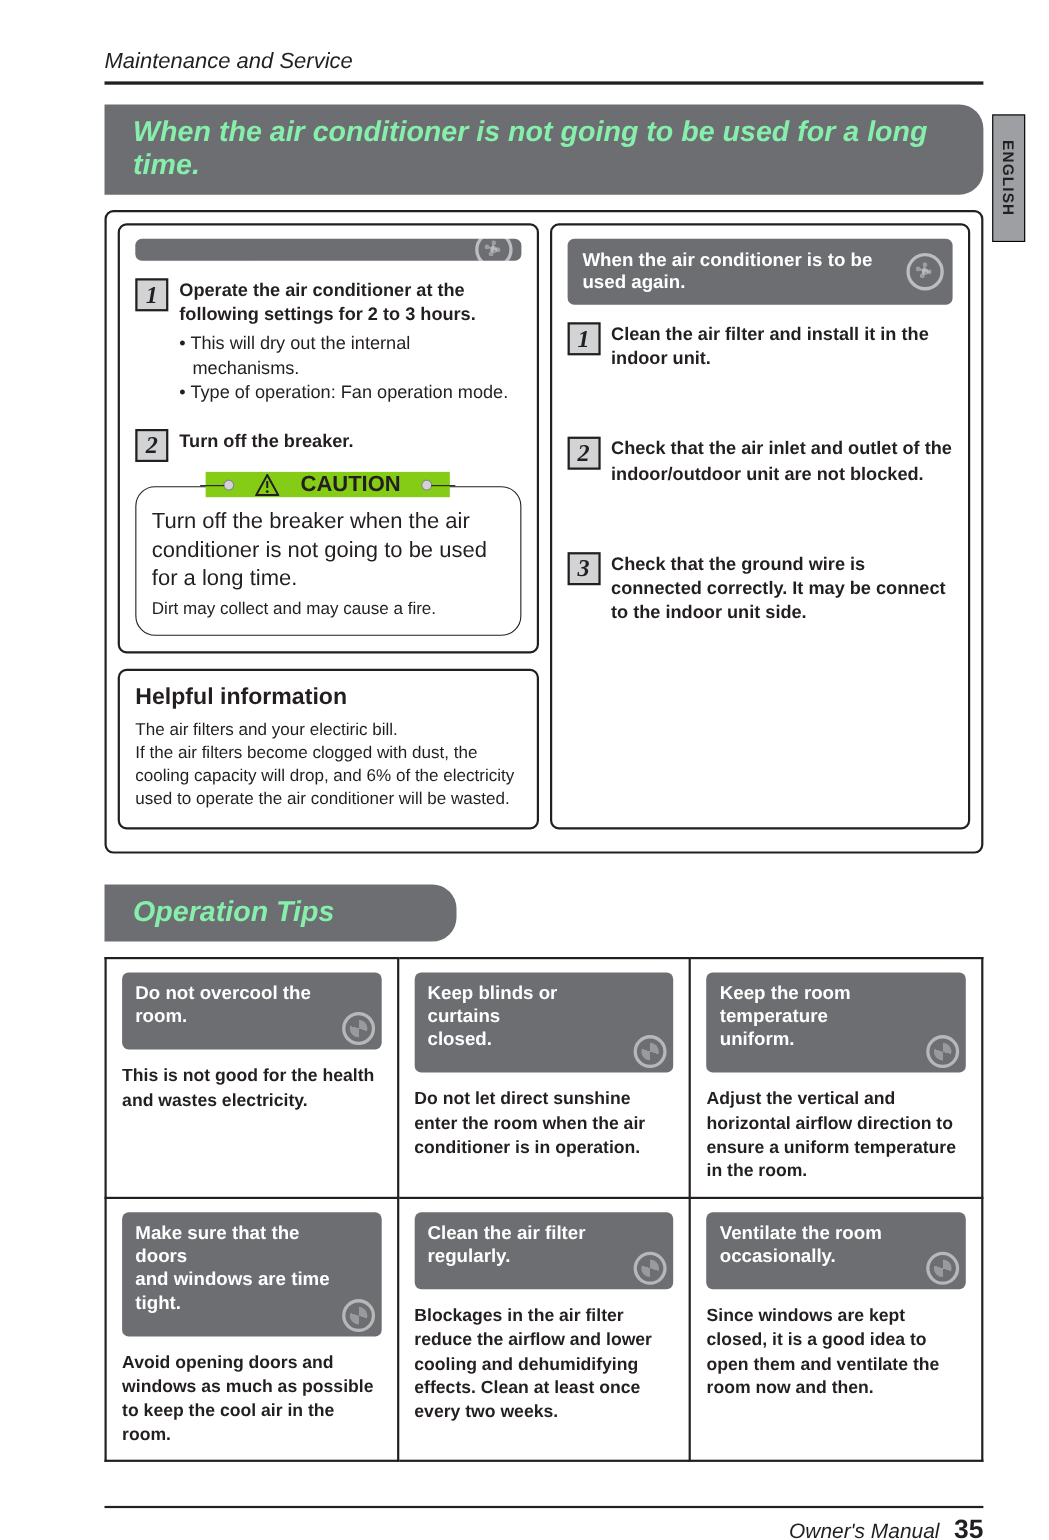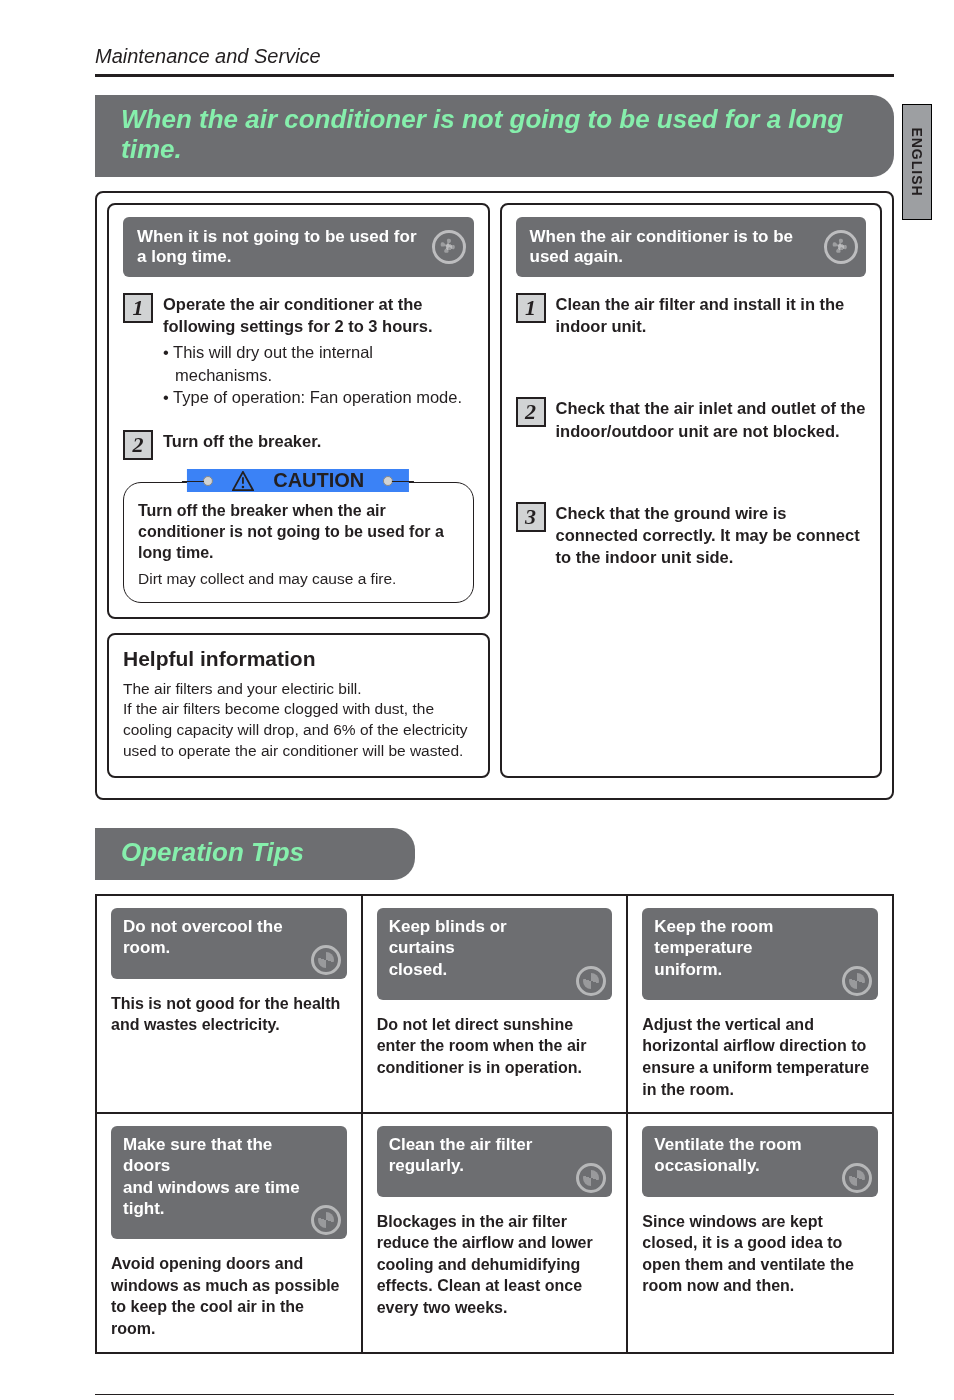--- a/index.html
+++ b/index.html
@@ -39,26 +39,26 @@
     .step { display: flex; gap: 10px; margin-bottom: 22px; }
     .step:last-child { margin-bottom: 0; }
     .step .num { flex: 0 0 30px; height: 30px; border: 2px solid #231f20; background: #d1d3d4; display: flex; align-items: center; justify-content: center; font-family: "Brush Script MT", cursive; font-style: italic; font-weight: bold; font-size: 22px; }
     .step .txt { font-size: 16.5px; line-height: 1.35; }
     .step .txt .title { font-weight: bold; }
     .step .txt .bullets { margin-top: 4px; }
     .step .txt .bullets div { padding-left: 12px; text-indent: -12px; }
     .step .txt .bullets div::before { content: "• "; }
 
     .caution-wrap { border: 1.5px solid #231f20; border-radius: 18px; padding: 18px 14px 14px; position: relative; margin-top: 6px; }
-    .caution-label { position: absolute; top: -14px; left: 50%; transform: translateX(-50%); background: #3b82f6; padding: 0 16px; font-weight: bold; font-size: 20px; display: flex; align-items: center; gap: 19px; }
+    .caution-label { position: absolute; top: -14px; left: 50%; transform: translateX(-50%); background: #84cc16; padding: 0 16px; font-weight: bold; font-size: 20px; display: flex; align-items: center; gap: 19px; }
     .caution-label .dot-l, .caution-label .dot-r { width: 10px; height: 10px; border-radius: 50%; background: #d1d3d4; border: 1px solid #888; position: relative; }
     .caution-label .dot-l::after { content: ""; position: absolute; left: -22px; top: 50%; width: 22px; height: 1.5px; background: #231f20; }
     .caution-label .dot-r::after { content: ""; position: absolute; right: -22px; top: 50%; width: 22px; height: 1.5px; background: #231f20; }
     .triangle { width: 22px; height: 20px; display: inline-flex; align-items: center; justify-content: center; }
-    .caution-wrap .cb { font-weight: bold; font-size: 16px; line-height: 1.3; }
+    .caution-wrap .cb { font-weight: normal; font-size: 20px; line-height: 1.3; }
     .caution-wrap .cn { font-size: 15.5px; margin-top: 6px; }
 
     .helpful { margin-top: 4px; }
     .helpful h3 { font-size: 21px; font-weight: bold; margin-bottom: 8px; }
     .helpful p { font-size: 15.5px; line-height: 1.35; }
 
     
     .colr .step { margin-bottom: 60px; }
     .colr .step:last-of-type { margin-bottom: 0; }
 
@@ -84,22 +84,20 @@
 <div class="tab">
     <span>ENGLISH</span>
   </div>
 
 <div class="pill">When the air conditioner is not going to be used for a long time.</div>
 
 <div class="mainbox">
   <div class="coll">
     <div class="sub-box">
       <div class="sub-head">
-        <span style="white-space:pre-line;">When it is not going to be used for
-a long time.</span>
         <span class="fan">
           <svg width="20" height="20" viewBox="0 0 24 24">
               <path fill="rgba(255,255,255,.6)" d="M12 2c3 0 3 4 1 5s-1 3 1 3 5-2 5 2-4 3-5 1-3-1-3 1 2 5-2 5-3-4-1-5 1-3-1-3-5 2-5-2 4-3 5-1 3 1 3-1-2-5 2-5z"></path>
             </svg>
         </span>
       </div>
 
       <div class="step">
         <div class="num">1</div>
         <div class="txt">

